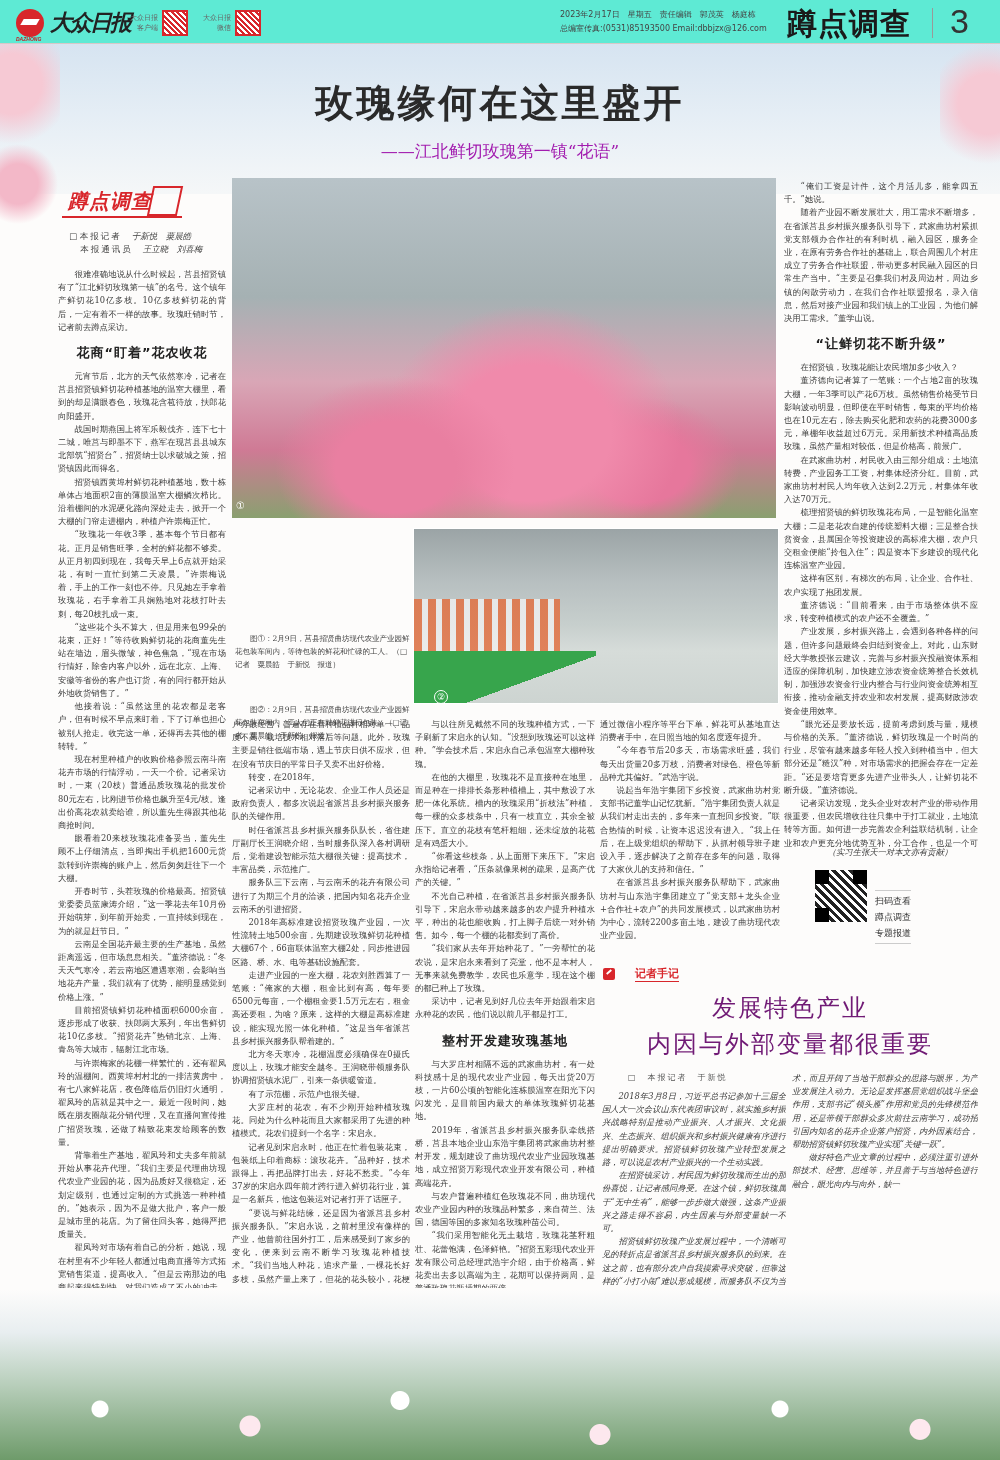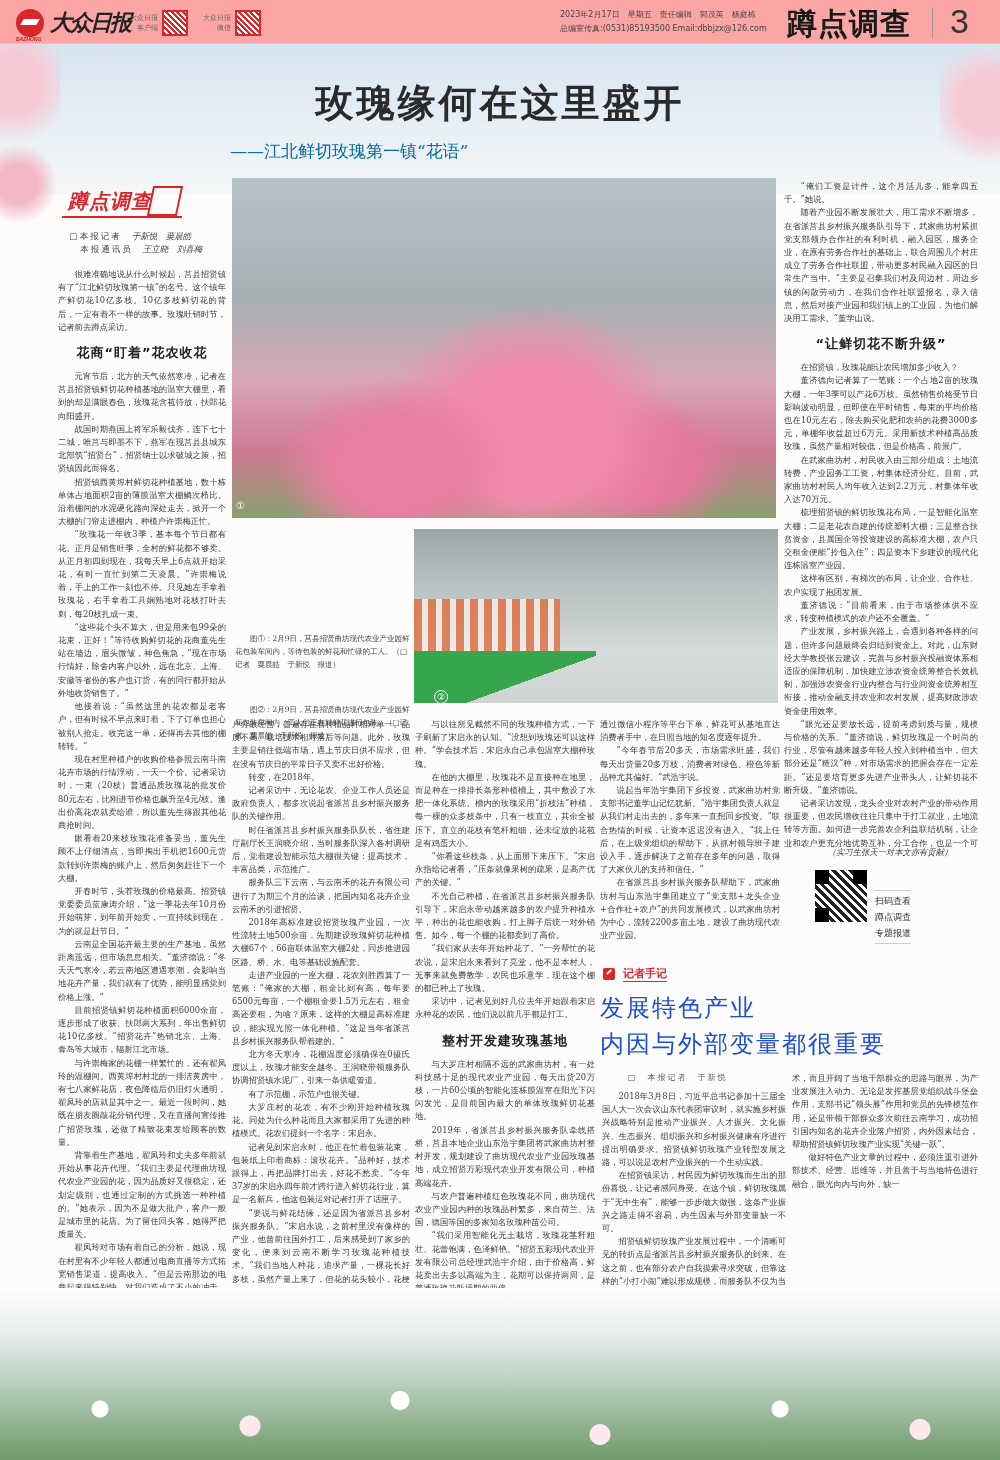--- a/index.html
+++ b/index.html
@@ -1,35 +1,35 @@
 <!DOCTYPE html>
 <html><head>
 <meta charset="utf-8">
 <style>
   * { box-sizing: border-box; margin: 0; padding: 0; }
   body { width: 1000px; height: 1460px; background: #fdfcfb; font-family: "DejaVu Serif", serif; color: #333; position: relative; overflow: hidden; }
-  .masthead { position: absolute; left: 0; top: 0; width: 1000px; height: 44px; background: #fca5a5; border-bottom: 1px solid #d6c8c8; }
+  .masthead { position: absolute; left: 0; top: 0; width: 1000px; height: 44px; background: #5eead4; border-bottom: 1px solid #d6c8c8; }
   .logo { position: absolute; left: 16px; top: 8px; display: flex; align-items: center; }
   .logo-circle { width: 28px; height: 28px; border-radius: 50%; background: #d8262b; position: relative; }
   .logo-circle::after { content: ""; position: absolute; left: 6px; top: 10px; width: 16px; height: 6px; background: #fff; transform: skewX(-30deg); }
   .logo-sub { position: absolute; left: 0; top: 28px; font: bold 5px "Liberation Sans", sans-serif; color: #c01c22; font-style: italic; }
   .logo-text { margin-left: 6px; font: bold 22px "DejaVu Serif", serif; color: #222; letter-spacing: -2px; font-style: italic; }
   .qr-block { position: absolute; top: 10px; display: flex; align-items: center; gap: 4px; }
   .qr-label { font: 7px "DejaVu Sans", sans-serif; color: #666; text-align: right; line-height: 10px; }
   .qr-small { width: 26px; height: 26px; background: repeating-linear-gradient(45deg, #d8262b 0 2px, #fff 2px 4px), #d8262b; border: 2px solid #d8262b; }
   .meta-info { position: absolute; left: 560px; top: 8px; font: 8px "DejaVu Sans", sans-serif; color: #444; line-height: 14px; }
   .section-title { position: absolute; left: 787px; top: 4px; font: bold 30px "DejaVu Sans", sans-serif; color: #1a1a1a; letter-spacing: 1px; }
   .page-divider { position: absolute; left: 932px; top: 8px; width: 1px; height: 30px; background: #999; }
   .page-num { position: absolute; left: 950px; top: 2px; font: 34px "Liberation Sans", sans-serif; color: #333; }
 
   .sky-bg { position: absolute; left: 0; top: 44px; width: 1000px; height: 150px; background: linear-gradient(180deg, #d6e4f1 0%, #e9f0f6 60%, #f5f7f8 100%); }
   .flower-deco-left { position: absolute; left: 0; top: 44px; width: 60px; height: 200px; background: radial-gradient(circle at 20% 20%, #f6c9d4 0 30px, transparent 60px), radial-gradient(circle at 30% 70%, #f3b8c8 0 20px, transparent 40px); }
   .flower-deco-right { position: absolute; right: 0; top: 44px; width: 60px; height: 200px; background: radial-gradient(circle at 80% 30%, #f6c9d4 0 30px, transparent 60px); }
   .headline { position: absolute; left: 230px; top: 78px; width: 540px; text-align: center; font: bold 38px "DejaVu Sans", sans-serif; color: #2a2a2a; letter-spacing: 3px; }
-  .subheadline { position: absolute; left: 230px; top: 140px; width: 540px; font: 17px "DejaVu Serif", serif; color: #0369a1; }
+  .subheadline { position: absolute; left: 230px; top: 140px; width: 540px; text-align: center; font: 17px "DejaVu Serif", serif; color: #a21caf; }
 
   .photo1 { position: absolute; left: 232px; top: 178px; width: 544px; height: 340px; background:
       radial-gradient(ellipse at 30% 85%, #e97fa1 0 60px, transparent 120px),
       radial-gradient(ellipse at 55% 75%, #f08aab 0 80px, transparent 150px),
       radial-gradient(ellipse at 75% 85%, #e6779c 0 50px, transparent 100px),
       linear-gradient(180deg, #b8c3c8 0%, #a5b1b3 35%, #d9a6b6 60%, #cf7a95 80%, #8aa070 100%); }
   .photo1-label { position: absolute; left: 236px; top: 500px; font: 10px "DejaVu Sans", sans-serif; color: #fff; }
   .photo2 { position: absolute; left: 413px; top: 528px; width: 366px; height: 176px; background:
       linear-gradient(180deg, #9ba4a6 0%, #b7bfc0 30%, #c7cfcd 55%, #d6dcd9 70%, #cdd4d1 100%);
       border: 1px solid #fff; }
@@ -52,27 +52,27 @@
   .caption { position: absolute; left: 235px; top: 600px; width: 176px; font: 7.5px "DejaVu Serif", serif; line-height: 13px; color: #444; }
   .caption p { text-indent: 2em; margin-top: 32px; }
 
   .qr-big { position: absolute; left: 815px; top: 870px; width: 52px; height: 52px; background:
       linear-gradient(#000,#000) 0 0/14px 14px no-repeat,
       linear-gradient(#000,#000) 38px 0/14px 14px no-repeat,
       linear-gradient(#000,#000) 0 38px/14px 14px no-repeat,
       repeating-linear-gradient(45deg, #222 0 3px, #fff 3px 6px); }
   .qr-side { position: absolute; left: 875px; top: 890px; font: 9px "DejaVu Sans", sans-serif; color: #333; line-height: 16px; border-top: 1px solid #ccc; border-bottom: 1px solid #ccc; padding: 2px 0; }
 
-  .note-tag { position: absolute; left: 603px; top: 966px; display: flex; align-items: center; gap: 8px; justify-content: flex-end; }
+  .note-tag { position: absolute; left: 603px; top: 966px; display: flex; align-items: center; gap: 20px; justify-content: flex-end; }
   .note-icon { width: 12px; height: 12px; background: #d8262b; border-radius: 2px; position: relative; }
   .note-icon::after { content: ""; position: absolute; left: 3px; top: 3px; width: 6px; height: 2px; background: #fff; transform: rotate(-40deg); }
   .note-label { font: bold 11px "DejaVu Sans", sans-serif; color: #d8262b; border-bottom: 1px solid #d8262b; }
-  .note-title { position: absolute; left: 600px; top: 990px; width: 380px; text-align: left; font: 24px "DejaVu Sans", sans-serif; color: #1d4ed8; line-height: 36px; letter-spacing: 2px; }
+  .note-title { position: absolute; left: 600px; top: 990px; width: 380px; text-align: center; font: 24px "DejaVu Sans", sans-serif; color: #701a75; line-height: 36px; letter-spacing: 2px; }
   .note-byline { position: absolute; left: 628px; top: 1072px; font: 8px "DejaVu Serif", serif; color: #555; letter-spacing: 2px; }
-  .note-col { font-family: "DejaVu Serif", serif; }
+  .note-col { font-family: "DejaVu Serif", serif; font-style: italic; }
 
   .footer-flowers { position: absolute; left: 0; top: 1290px; width: 1000px; height: 170px; background:
       radial-gradient(circle at 10% 70%, #fff 0 8px, transparent 9px),
       radial-gradient(circle at 25% 80%, #fde8ee 0 10px, transparent 11px),
       radial-gradient(circle at 40% 65%, #fff 0 9px, transparent 10px),
       radial-gradient(circle at 60% 85%, #fde8ee 0 10px, transparent 11px),
       radial-gradient(circle at 78% 70%, #fff 0 8px, transparent 9px),
       radial-gradient(circle at 92% 82%, #fde8ee 0 10px, transparent 11px),
       linear-gradient(180deg, rgba(253,252,251,1) 0%, #e8eef0 25%, #b9cfbc 55%, #6e9b6a 100%); }
 </style>

